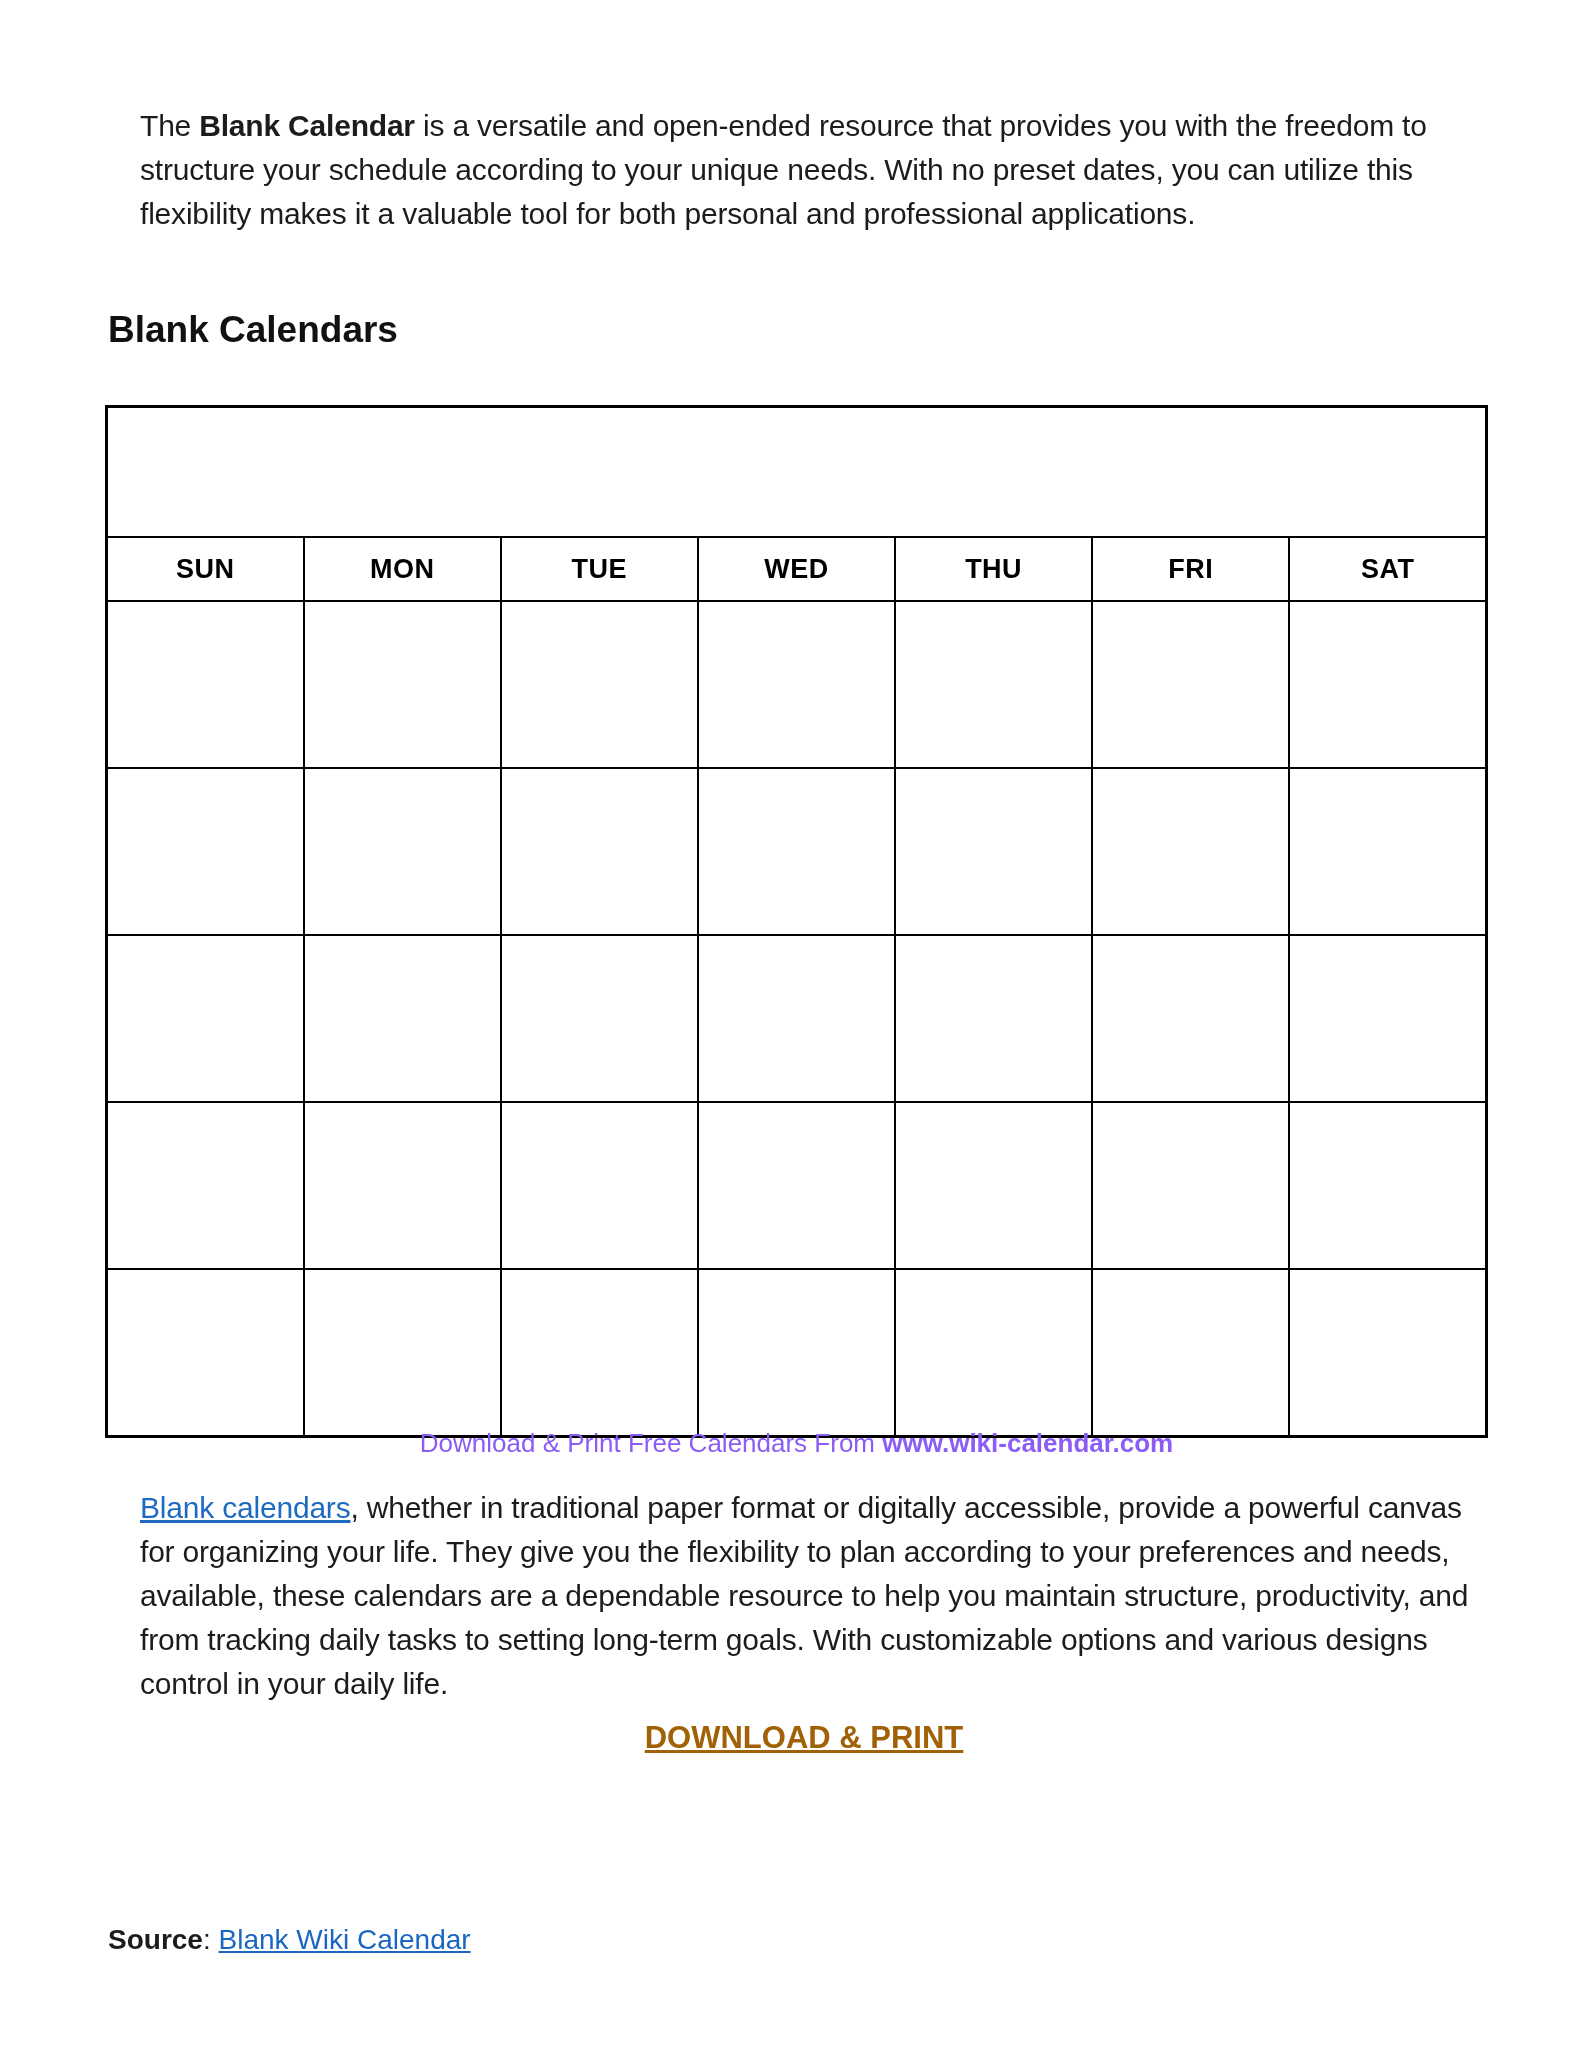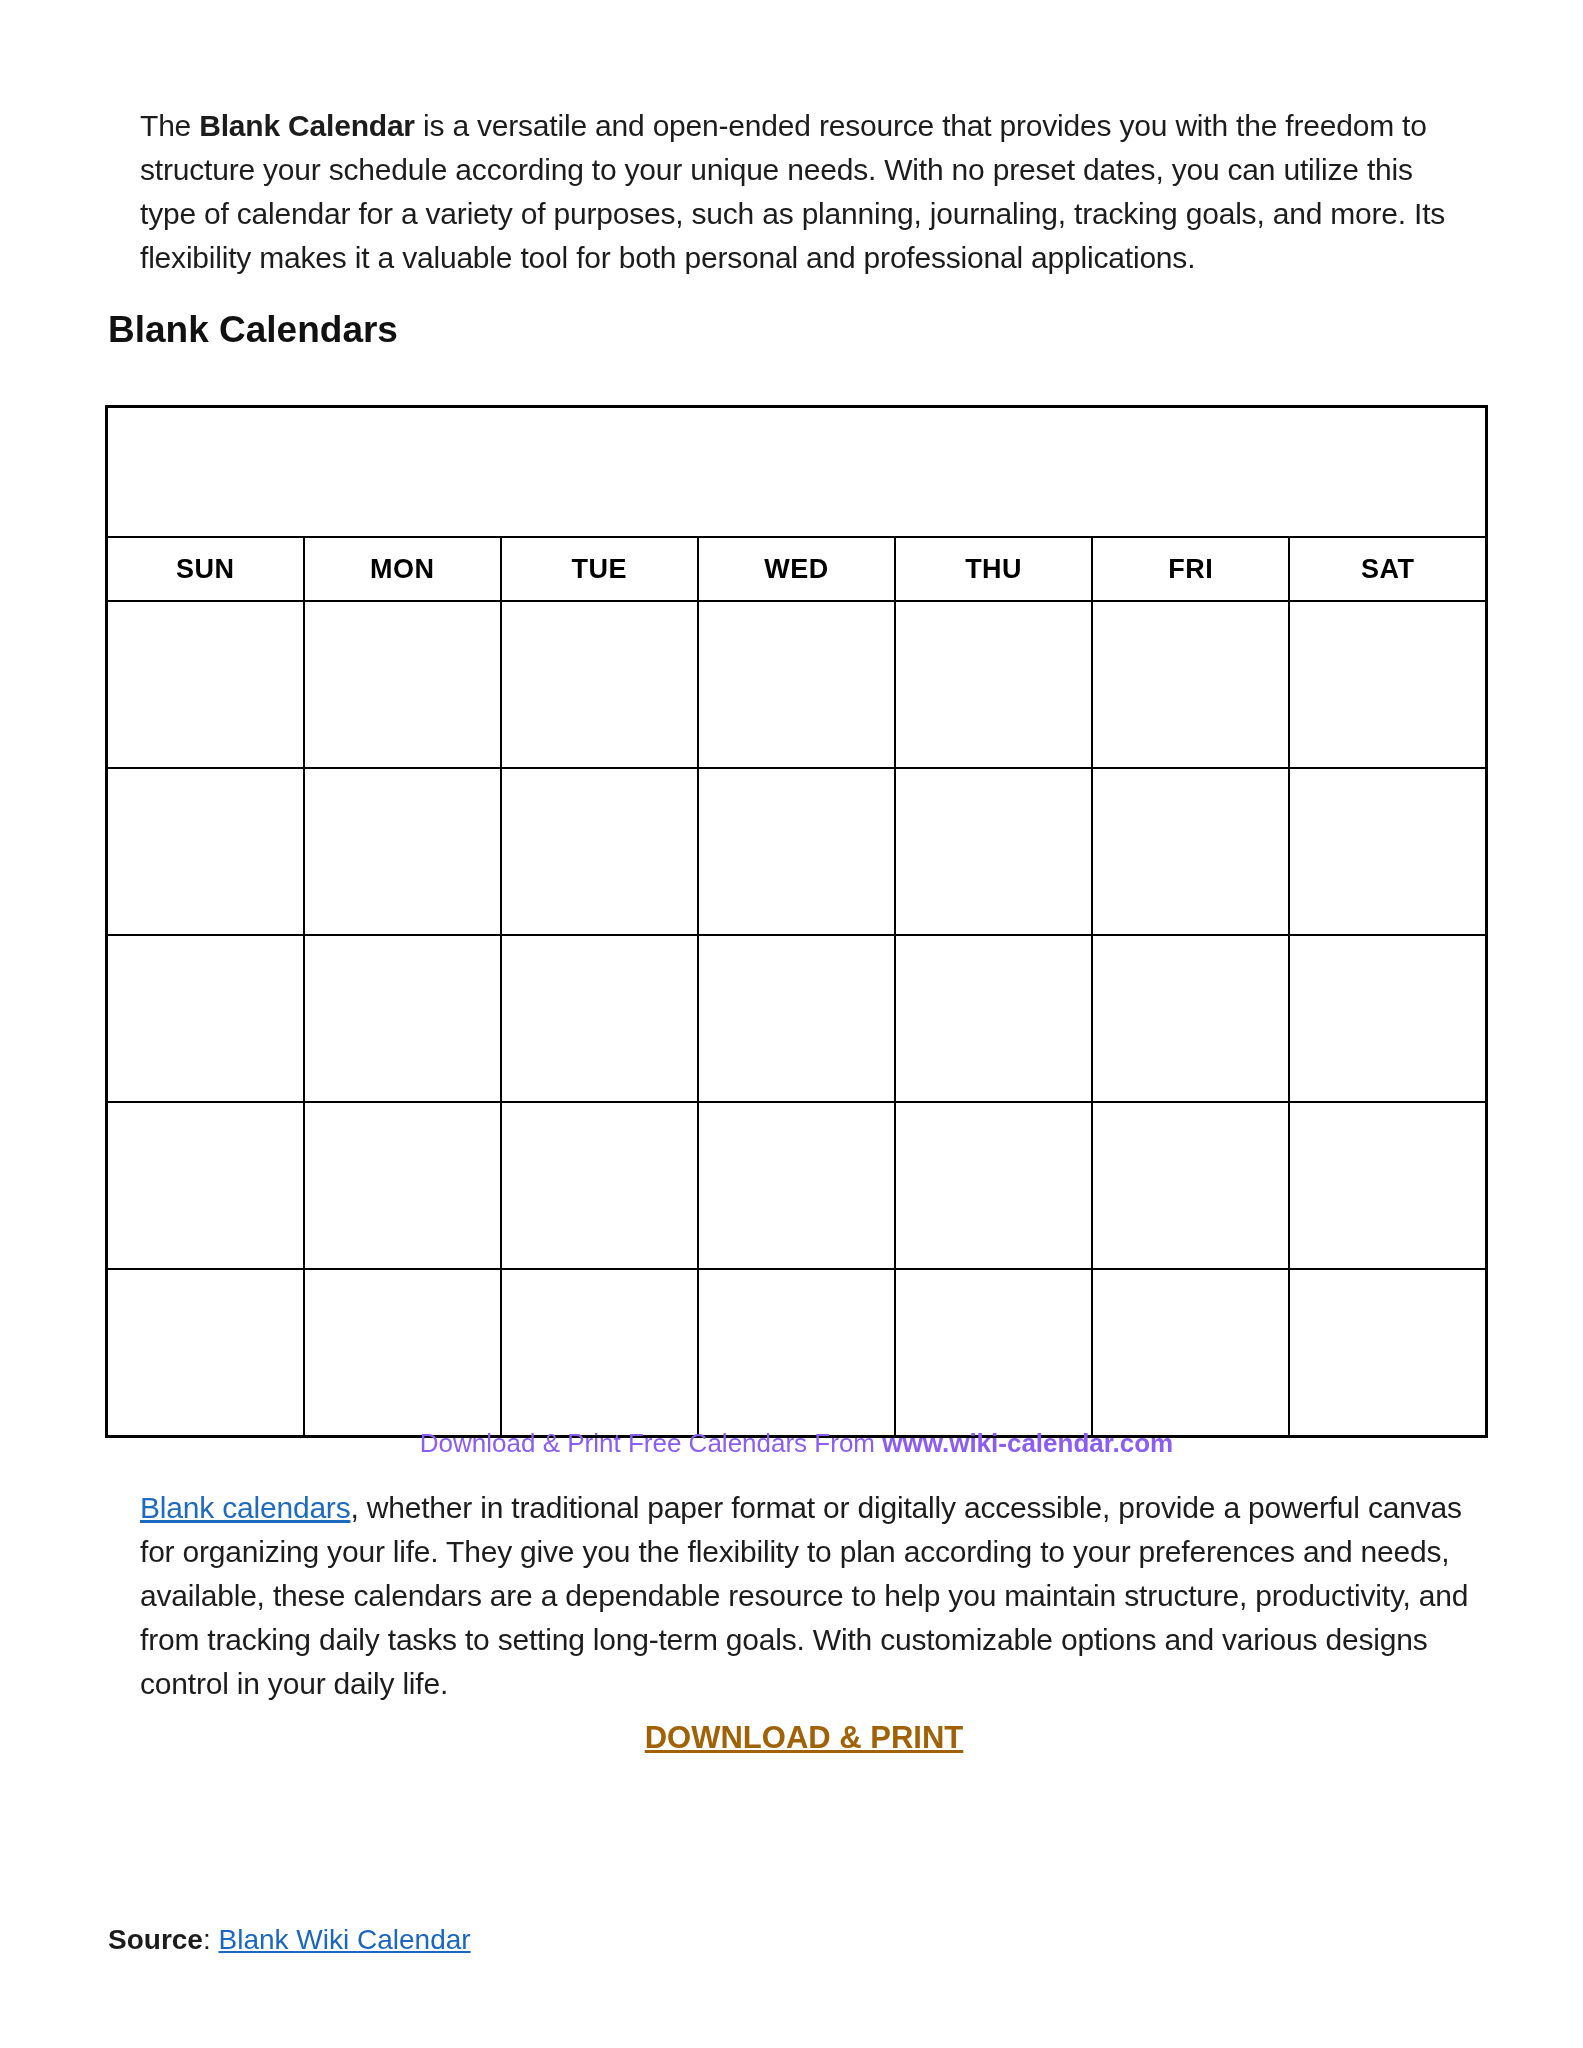--- a/index.html
+++ b/index.html
@@ -86,21 +86,20 @@
   }
 </style>
 </head>
 <body>
 
 <div class="page">
 
   <div class="para" style="top:104px;">
     <span class="line"><span>The </span><span class="b">Blank Calendar</span><span> is a versatile and open-ended resource that provides you with the freedom to</span></span>
     <span class="line">structure your schedule according to your unique needs. With no preset dates, you can utilize this</span>
-    <span class="line">type of calendar for a variety of purposes, such as planning, journaling, tracking goals, and more. Its</span>
     <span class="line">flexibility makes it a valuable tool for both personal and professional applications.</span>
   </div>
 
   <div class="heading">Blank Calendars</div>
 
   <div class="calendar-wrap">
     <table class="cal">
       <tbody>
           <tr class="month-row">
         <td colspan="7"></td>

